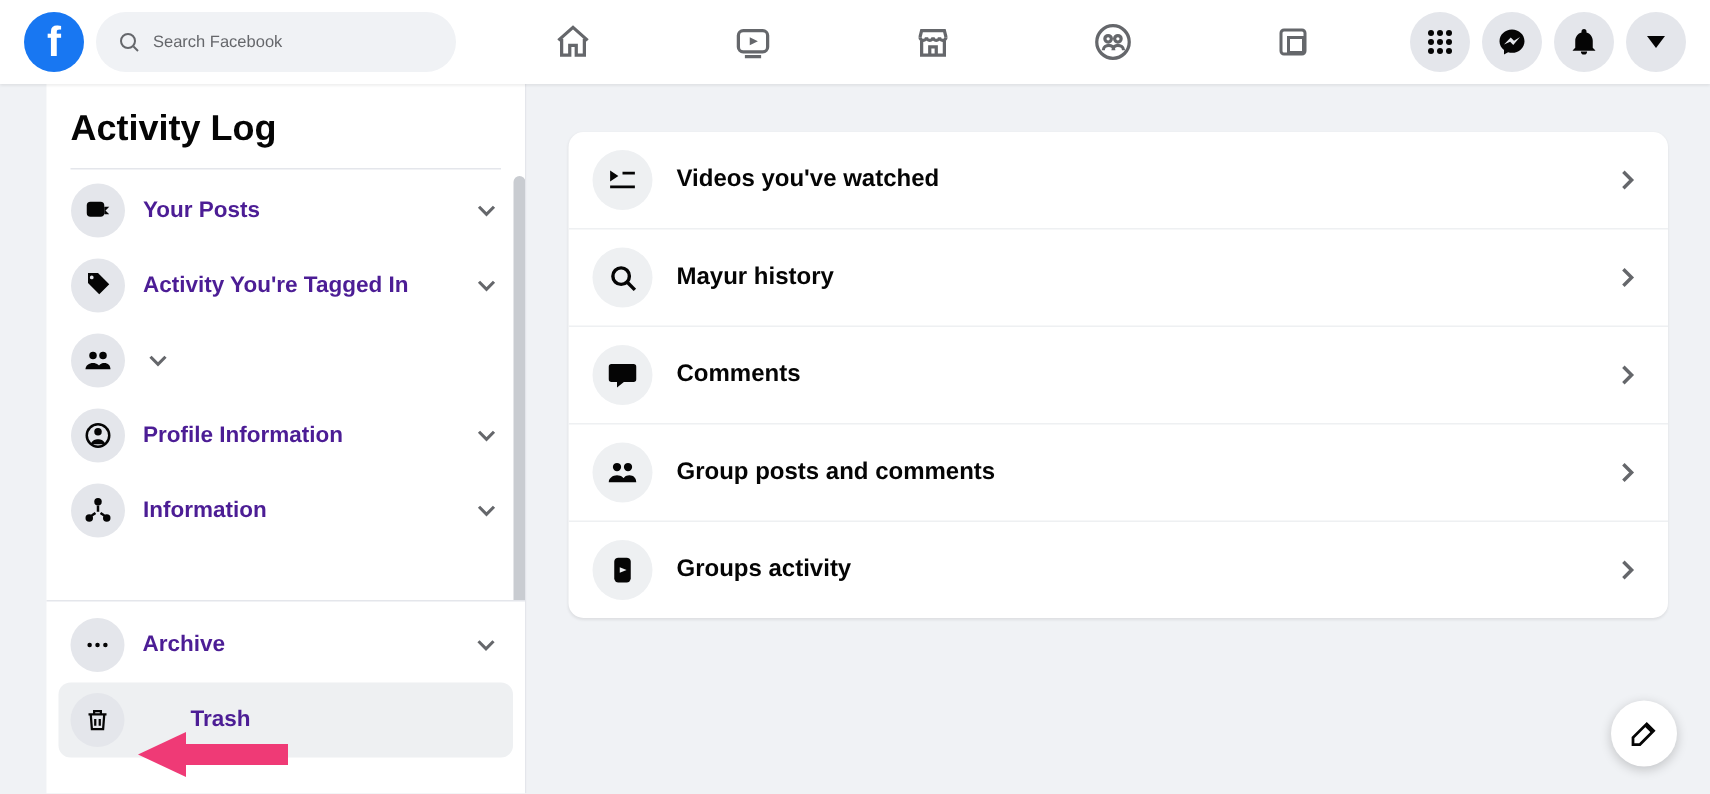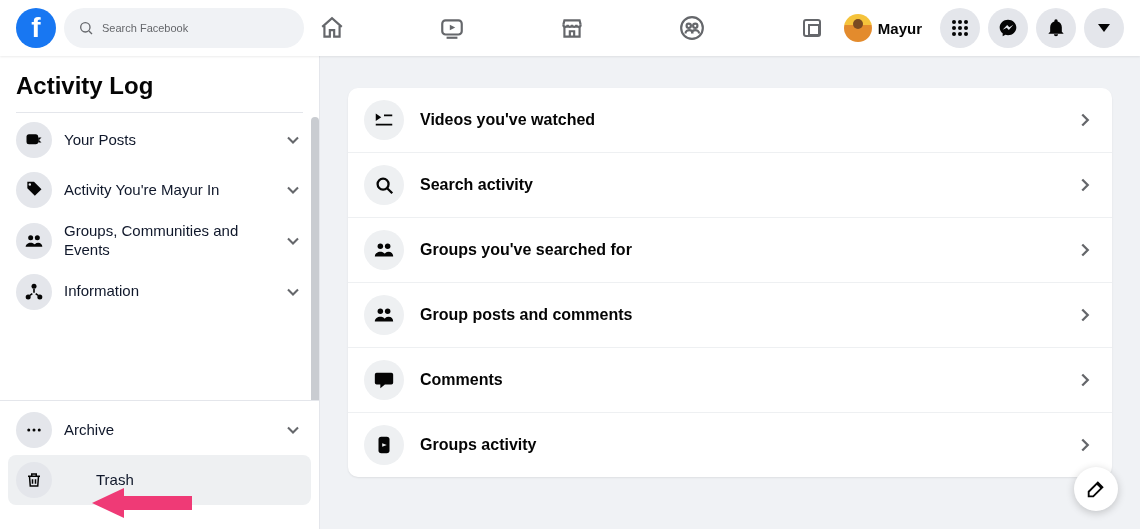--- a/index.html
+++ b/index.html
@@ -80,20 +80,21 @@
     cursor:pointer; color:#050505;
   }
   .caret-down {
     width:0;height:0;border-left:6px solid transparent;border-right:6px solid transparent;border-top:8px solid #050505;
   }
 
   
   .main {
     display:flex;
     height: calc(529px - 56px);
+    margin-left: 31px;
   }
   .sidebar {
     width: 320px;
     background:#fff;
     border-right: 1px solid #e4e6eb;
     display:flex; flex-direction:column;
     position:relative;
   }
   .sidebar-title {
     font-size: 24px; font-weight: 800; color:#050505;
@@ -108,21 +109,21 @@
     display:flex; align-items:center; gap:12px;
     padding: 7px 8px;
     border-radius: 8px;
     cursor:pointer;
   }
   .sb-icon {
     width:36px; height:36px; border-radius:50%;
     background:#e4e6eb; display:flex; align-items:center; justify-content:center;
     color:#050505; flex-shrink:0;
   }
-  .sb-label { flex:1; font-size:15px; font-weight:400; color:#0f172a; line-height:1.25;}
+  .sb-label { flex:1; font-size:15px; font-weight:700; color:#4c1d95; line-height:1.25;}
   .chevron { color:#65676b; flex-shrink:0; }
   .sidebar-bottom {
     border-top:1px solid #e4e6eb;
     padding: 4px 8px 24px 8px;
   }
   .sidebar-bottom .sidebar-item.highlight { background:#eef0f2;gap:44px; }
 
   
   .scroll-indicator {
     position:absolute; right:0; top:2px; width:8px; height:345px;
@@ -223,24 +224,20 @@
     </div>
     <div class="topnav-btn">
       <svg width="24" height="24" viewBox="0 0 24 24" fill="none" stroke="#65676b" stroke-width="2">
           <rect x="4" y="4" width="16" height="16" rx="2"></rect>
           <rect x="9" y="9" width="10" height="10" fill="none"></rect>
         </svg>
     </div>
   </div>
 
   <div class="top-right">
-    <div class="profile-chip">
-      <div class="avatar"></div>
-      <span>Mayur</span>
-    </div>
     <div class="circle-btn">
       <svg width="18" height="18" viewBox="0 0 18 18">
           <circle cx="3" cy="3" r="2" fill="#050505"></circle>
           <circle cx="9" cy="3" r="2" fill="#050505"></circle>
           <circle cx="15" cy="3" r="2" fill="#050505"></circle>
           <circle cx="3" cy="9" r="2" fill="#050505"></circle>
           <circle cx="9" cy="9" r="2" fill="#050505"></circle>
           <circle cx="15" cy="9" r="2" fill="#050505"></circle>
           <circle cx="3" cy="15" r="2" fill="#050505"></circle>
           <circle cx="9" cy="15" r="2" fill="#050505"></circle>
@@ -284,41 +281,53 @@
             <path d="M6 9l6 6 6-6"></path>
           </svg>
       </div>
 
       <div class="sidebar-item">
         <div class="sb-icon">
           <svg width="20" height="20" viewBox="0 0 24 24" fill="#050505">
               <path d="M21 11l-9-9H4v8l9 9 8-8zM7 7a1.5 1.5 0 1 1 0-3 1.5 1.5 0 0 1 0 3z"></path>
             </svg>
         </div>
-        <div class="sb-label">Activity You're Mayur In</div>
+        <div class="sb-label">Activity You're Tagged In</div>
         <svg class="chevron" width="20" height="20" viewBox="0 0 24 24" fill="none" stroke="#65676b" stroke-width="2.5">
             <path d="M6 9l6 6 6-6"></path>
           </svg>
       </div>
 
 
       <div class="sidebar-item">
         <div class="sb-icon">
           <svg width="20" height="20" viewBox="0 0 24 24" fill="#050505">
               <circle cx="8" cy="8" r="3"></circle>
               <circle cx="16" cy="8" r="3"></circle>
               <path d="M2 19c0-3 3-5 6-5s6 2 6 5M12 19c0-3 2-5 5-5s5 2 5 5"></path>
             </svg>
         </div>
-        <div class="sb-label">Groups, Communities and Events</div>
-        <svg class="chevron" width="20" height="20" viewBox="0 0 24 24" fill="none" stroke="#65676b" stroke-width="2.5">
-            <path d="M6 9l6 6 6-6"></path>
-          </svg>
-      </div>
-
+        <svg class="chevron" width="20" height="20" viewBox="0 0 24 24" fill="none" stroke="#65676b" stroke-width="2.5">
+            <path d="M6 9l6 6 6-6"></path>
+          </svg>
+      </div>
+
+      <div class="sidebar-item">
+        <div class="sb-icon">
+          <svg width="20" height="20" viewBox="0 0 24 24" fill="none" stroke="#050505" stroke-width="2">
+              <circle cx="12" cy="12" r="9"></circle>
+              <circle cx="12" cy="9" r="3" fill="#050505" stroke="none"></circle>
+              <path d="M6 19c1-3 4-4 6-4s5 1 6 4" fill="#050505" stroke="none"></path>
+            </svg>
+        </div>
+        <div class="sb-label">Profile Information</div>
+        <svg class="chevron" width="20" height="20" viewBox="0 0 24 24" fill="none" stroke="#65676b" stroke-width="2.5">
+            <path d="M6 9l6 6 6-6"></path>
+          </svg>
+      </div>
 
       <div class="sidebar-item">
         <div class="sb-icon">
           <svg width="20" height="20" viewBox="0 0 24 24" fill="#050505">
               <circle cx="12" cy="5" r="3"></circle>
               <circle cx="5" cy="18" r="3"></circle>
               <circle cx="19" cy="18" r="3"></circle>
               <path d="M12 8v5M10 14l-3 2M14 14l3 2" stroke="#050505" stroke-width="2" fill="none"></path>
             </svg>
         </div>
@@ -371,61 +380,48 @@
           </svg>
       </div>
 
       <div class="row">
         <div class="row-icon">
           <svg width="22" height="22" viewBox="0 0 24 24" fill="none" stroke="#050505" stroke-width="2.5">
               <circle cx="11" cy="11" r="6"></circle>
               <line x1="21" y1="21" x2="15.5" y2="15.5"></line>
             </svg>
         </div>
-        <div class="row-label">Search activity</div>
+        <div class="row-label">Mayur history</div>
+        <svg class="chevron-right" width="22" height="22" viewBox="0 0 24 24" fill="none" stroke="#65676b" stroke-width="2.5">
+            <path d="M9 6l6 6-6 6"></path>
+          </svg>
+      </div>
+
+
+      <div class="row">
+        <div class="row-icon">
+          <svg width="22" height="22" viewBox="0 0 24 24" fill="#050505">
+              <path d="M20 4H4a2 2 0 0 0-2 2v9a2 2 0 0 0 2 2h4v4l5-4h7a2 2 0 0 0 2-2V6a2 2 0 0 0-2-2z"></path>
+            </svg>
+        </div>
+        <div class="row-label">Comments</div>
         <svg class="chevron-right" width="22" height="22" viewBox="0 0 24 24" fill="none" stroke="#65676b" stroke-width="2.5">
             <path d="M9 6l6 6-6 6"></path>
           </svg>
       </div>
 
       <div class="row">
         <div class="row-icon">
           <svg width="22" height="22" viewBox="0 0 24 24" fill="#050505">
               <circle cx="8" cy="8" r="3"></circle>
               <circle cx="16" cy="8" r="3"></circle>
               <path d="M2 19c0-3 3-5 6-5s6 2 6 5M12 19c0-3 2-5 5-5s5 2 5 5"></path>
             </svg>
         </div>
-        <div class="row-label">Groups you've searched for</div>
-        <svg class="chevron-right" width="22" height="22" viewBox="0 0 24 24" fill="none" stroke="#65676b" stroke-width="2.5">
-            <path d="M9 6l6 6-6 6"></path>
-          </svg>
-      </div>
-
-      <div class="row">
-        <div class="row-icon">
-          <svg width="22" height="22" viewBox="0 0 24 24" fill="#050505">
-              <circle cx="8" cy="8" r="3"></circle>
-              <circle cx="16" cy="8" r="3"></circle>
-              <path d="M2 19c0-3 3-5 6-5s6 2 6 5M12 19c0-3 2-5 5-5s5 2 5 5"></path>
-            </svg>
-        </div>
         <div class="row-label">Group posts and comments</div>
-        <svg class="chevron-right" width="22" height="22" viewBox="0 0 24 24" fill="none" stroke="#65676b" stroke-width="2.5">
-            <path d="M9 6l6 6-6 6"></path>
-          </svg>
-      </div>
-
-      <div class="row">
-        <div class="row-icon">
-          <svg width="22" height="22" viewBox="0 0 24 24" fill="#050505">
-              <path d="M20 4H4a2 2 0 0 0-2 2v9a2 2 0 0 0 2 2h4v4l5-4h7a2 2 0 0 0 2-2V6a2 2 0 0 0-2-2z"></path>
-            </svg>
-        </div>
-        <div class="row-label">Comments</div>
         <svg class="chevron-right" width="22" height="22" viewBox="0 0 24 24" fill="none" stroke="#65676b" stroke-width="2.5">
             <path d="M9 6l6 6-6 6"></path>
           </svg>
       </div>
 
       <div class="row">
         <div class="row-icon">
           <svg width="22" height="22" viewBox="0 0 24 24" fill="#050505">
               <rect x="6" y="3" width="12" height="18" rx="3"></rect>
               <path d="M10 10l5 2-5 2z" fill="#eef0f2"></path>

